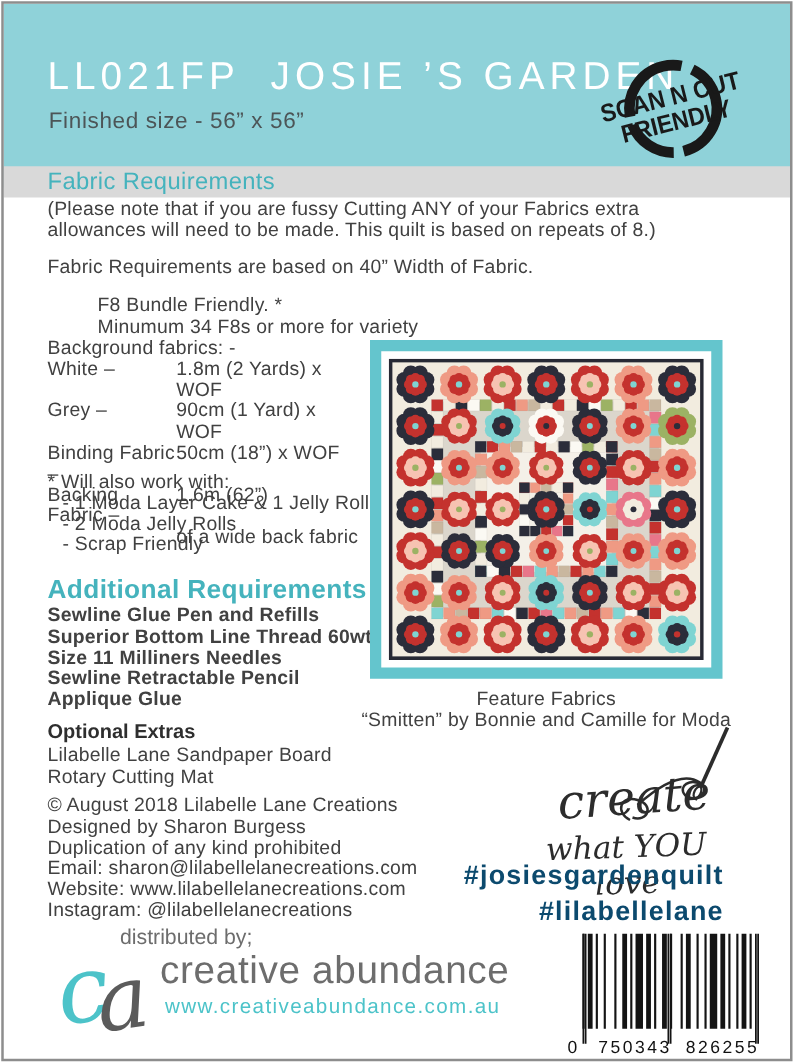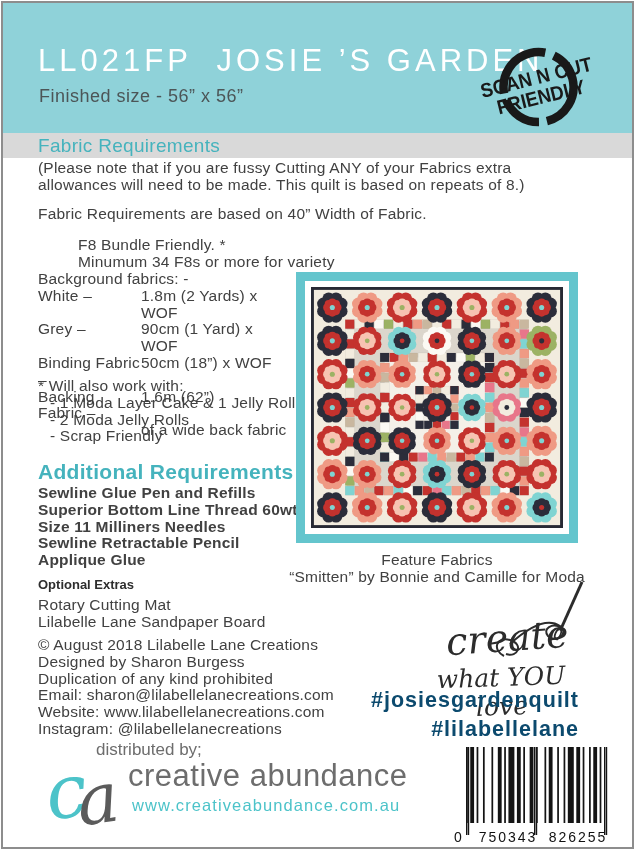--- a/index.html
+++ b/index.html
@@ -14,21 +14,21 @@
   .stamp{position:absolute;left:458px;top:38px;}
 
   
   .band{position:absolute;left:3px;right:3px;top:133px;height:25px;background:#d9d9d9;}
   .band-title{position:absolute;left:35px;top:2px;font-size:19px;font-weight:normal;color:#45b3bd;letter-spacing:.3px;}
 
   .body-text{font-size:15.5px;line-height:16.8px;letter-spacing:.2px;color:#414141;}
   .abs{position:absolute;}
 
   .teal-h{font-size:21px;font-weight:bold;color:#45b3bd;letter-spacing:.3px;}
-  .bold-h{font-size:13px;font-weight:bold;color:#2e2e2e;}
+  .bold-h{font-size:16px;font-weight:bold;color:#2e2e2e;}
 
   .fab-row{display:flex;}
   .fab-label{width:103px;flex:0 0 103px;}
   .will-item{padding-left:12px;}
 
   
   .quilt-frame{position:absolute;left:296px;top:272px;width:282px;height:271px;background:#64c5cd;padding:9px;box-sizing:border-box;}
   .quilt-mat{width:100%;height:100%;background:#ffffff;padding:6px;box-sizing:border-box;}
   .quilt-mat svg{width:100%;height:100%;display:block;}
   .fig-caption{position:absolute;left:288px;top:551px;width:298px;text-align:center;font-size:15.5px;line-height:17px;color:#414141;letter-spacing:.2px;}
@@ -124,22 +124,22 @@
   <div class="abs body-text" style="left:38px;top:485px;font-weight:bold;">
     <div>Sewline Glue Pen and Refills</div>
     <div>Superior Bottom Line Thread 60wt</div>
     <div>Size 11 Milliners Needles</div>
     <div>Sewline Retractable Pencil</div>
     <div>Applique Glue</div>
   </div>
 
   <div class="abs bold-h" style="left:38px;top:577px;">Optional Extras</div>
   <div class="abs body-text" style="left:38px;top:597px;">
+    <div>Lilabelle Lane Sandpaper Board</div>
     <div>Rotary Cutting Mat</div>
-    <div>Lilabelle Lane Sandpaper Board</div>
   </div>
 
   <div class="abs body-text" style="left:38px;top:637px;">
     <div>©  August 2018  Lilabelle Lane Creations</div>
     <div>Designed by Sharon Burgess</div>
     <div>Duplication of any kind prohibited</div>
     <div>Email: sharon@lilabellelanecreations.com</div>
     <div>Website: www.lilabellelanecreations.com</div>
     <div>Instagram:  @lilabellelanecreations</div>
   </div>

